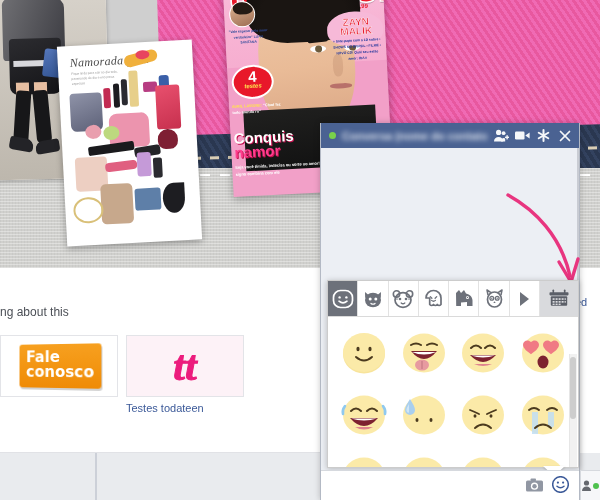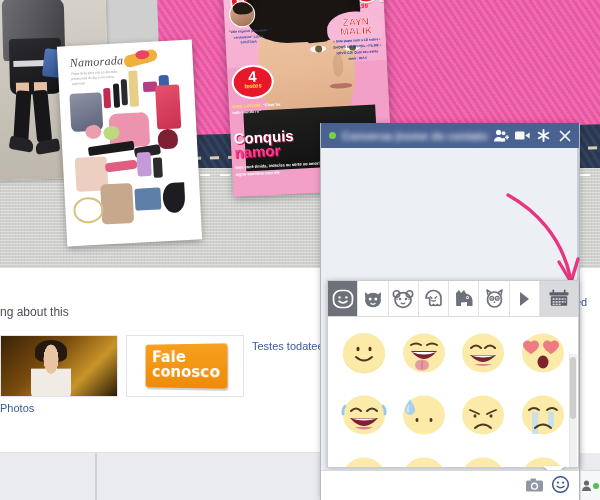--- a/index.html
+++ b/index.html
@@ -339,34 +339,31 @@
         <span class="pk">namor</span>
       </div>
       <div class="ctx">Seja você tímida, indecisa ou sorte no amor! Descubra seu signo combina com ele</div>
     </div>
   </div>
 
   <div id="about">ng about this</div>
 
   <div id="tiles">
     <div class="tile">
-      <div class="thumb photos">
-          <div class="hair2"></div>
-        </div>
-      <div class="cap">Photos</div>
-    </div>
-    <div class="tile">
       <div class="thumb fale">
         <div class="bub">
           <div>Fale</div>
           <div>conosco</div>
         </div>
       </div>
     </div>
     <div class="tile">
+      <div class="thumb tt">
+        <div class="ttlogo">tt</div>
+      </div>
       <div class="cap">Testes todateen</div>
     </div>
   </div>
 
   <div id="divider"></div>
   <div id="lowerbg"></div>
   <div id="tl-line"></div>
   <div id="edge-text">ed</div>
 </div>
 

